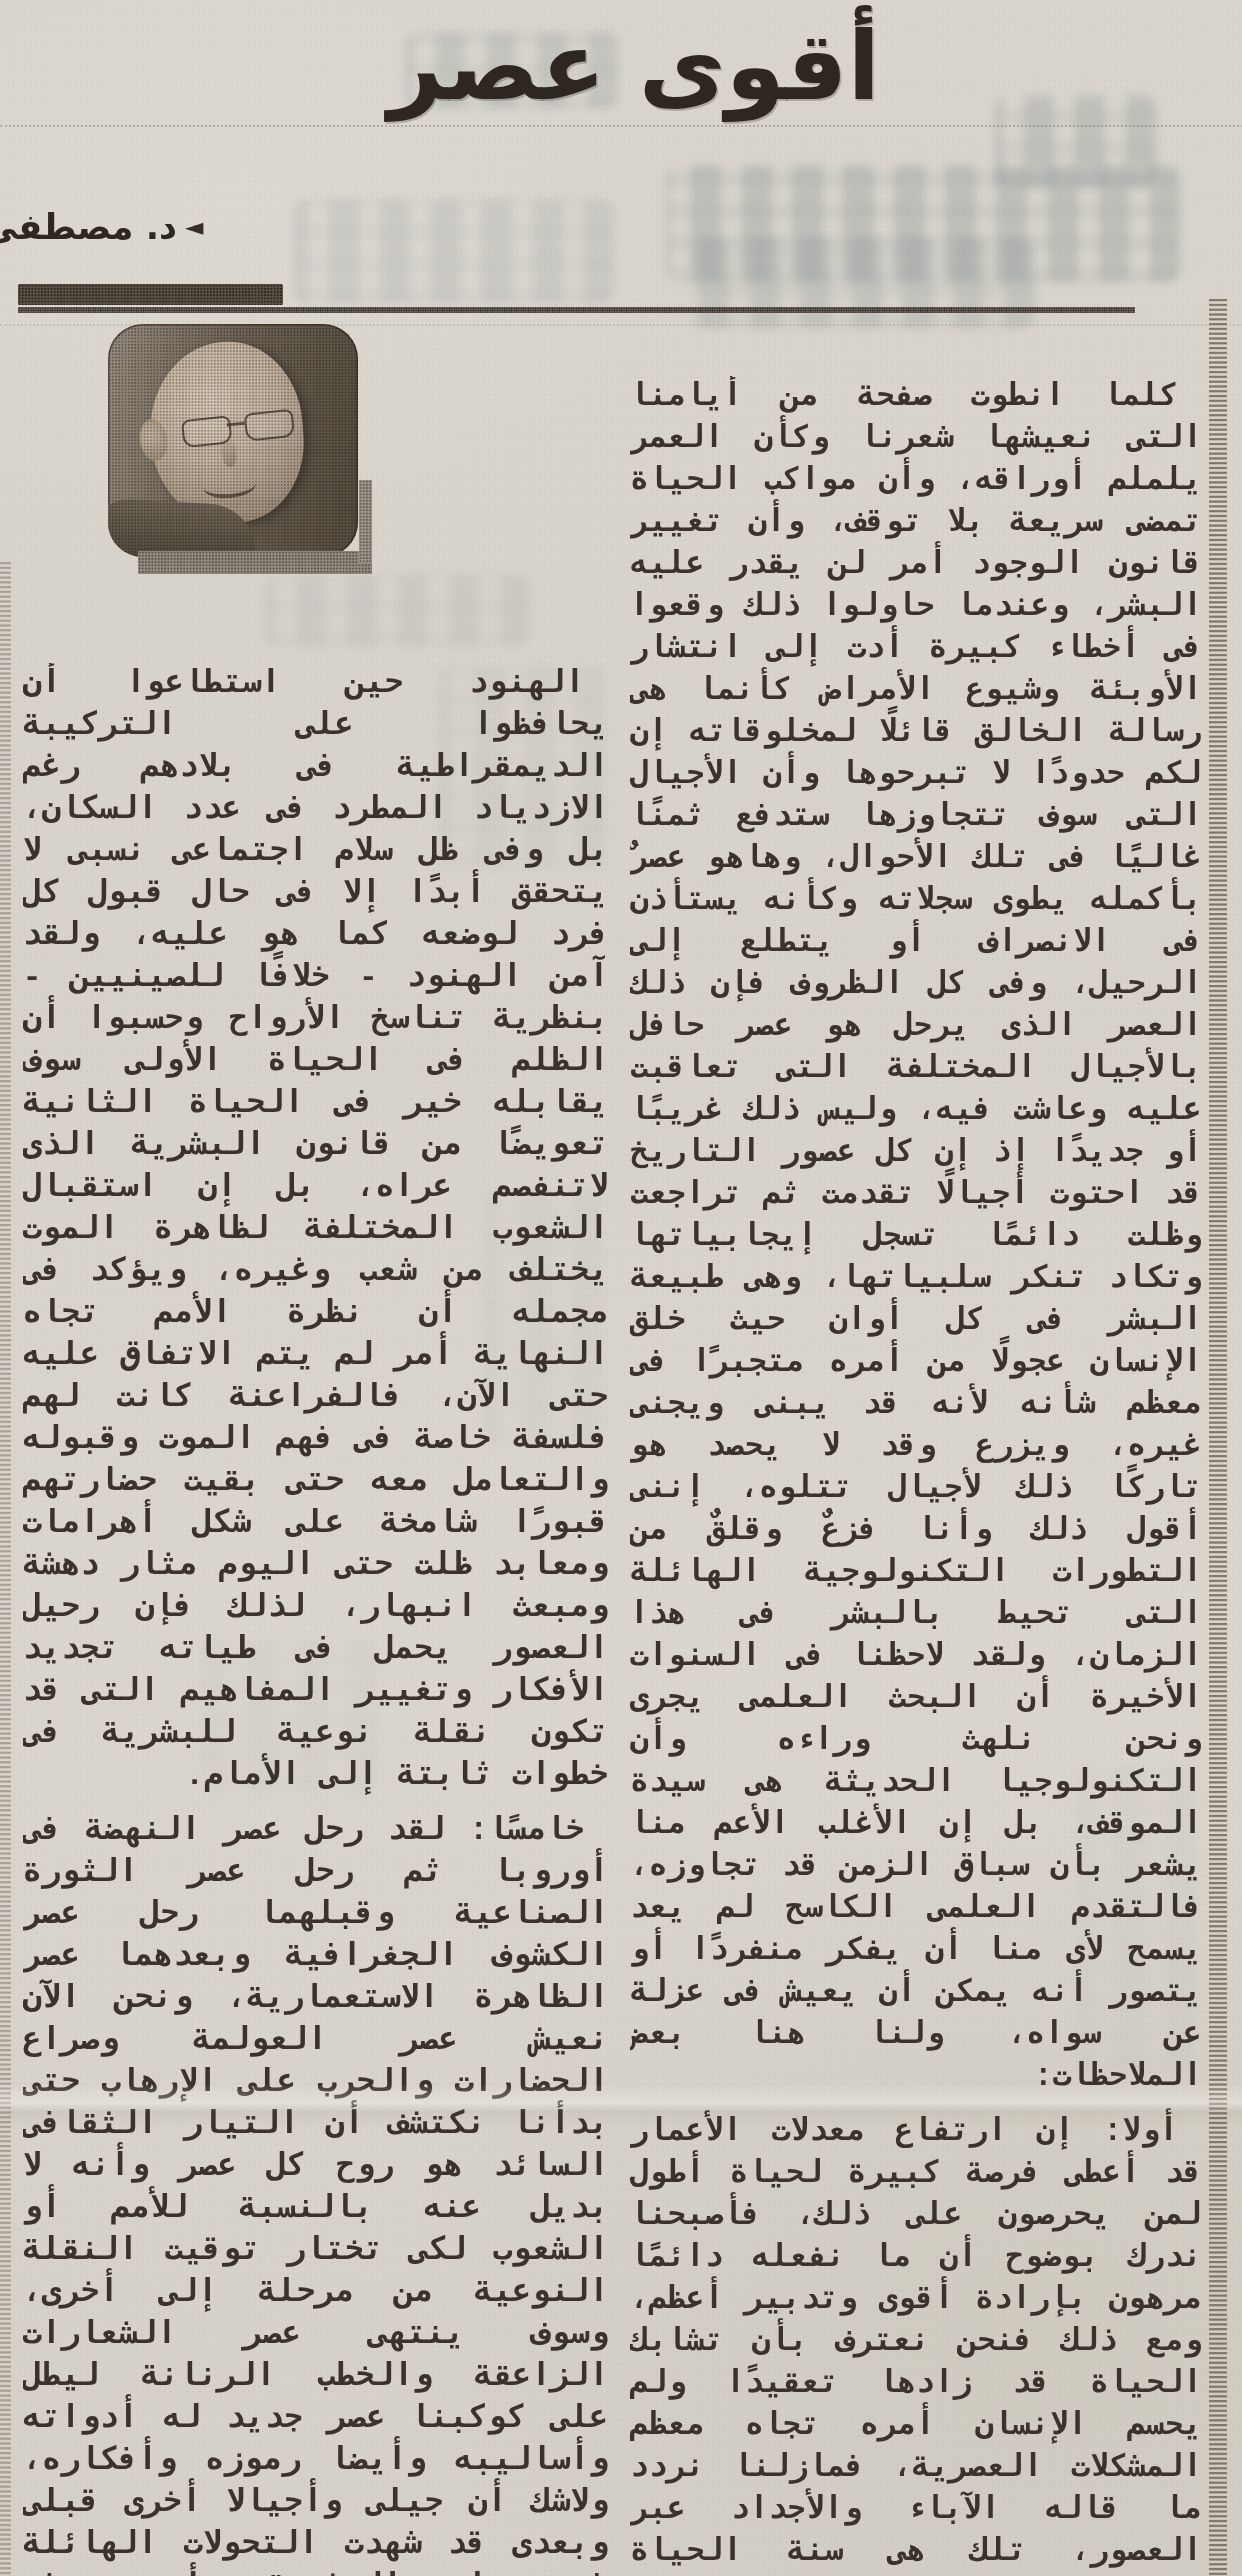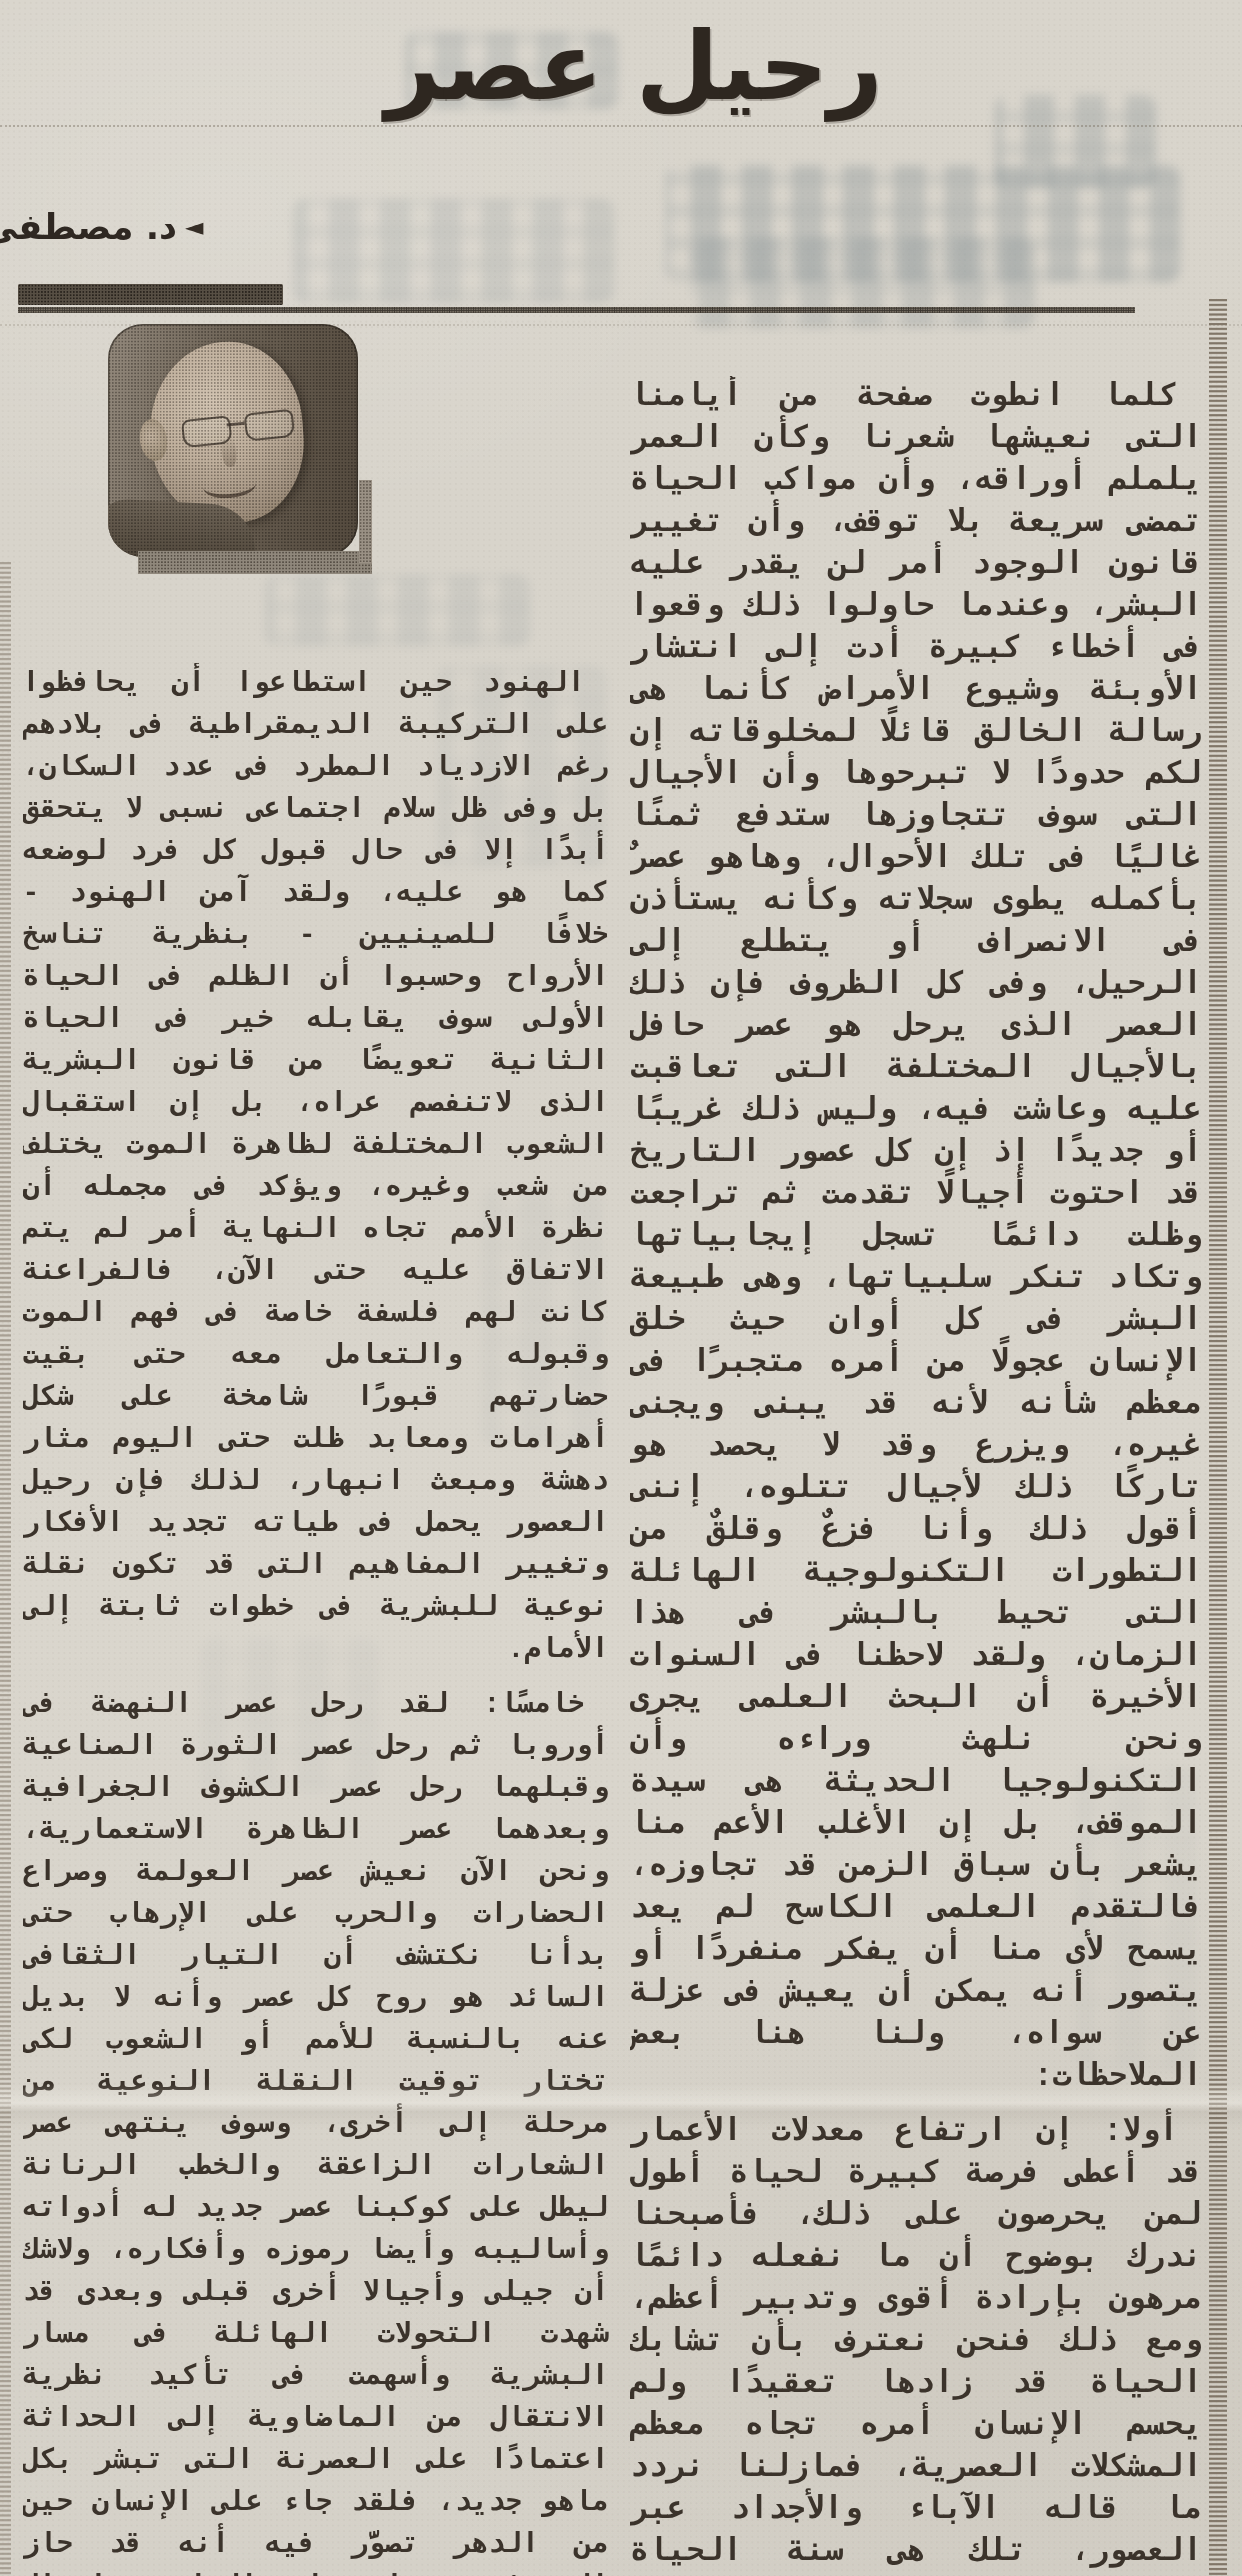--- a/index.html
+++ b/index.html
@@ -118,21 +118,21 @@
     background-size:3.2px 3.2px;
   }
 
   
   .col{
     position:absolute; direction:rtl; text-align:justify; text-justify:inter-word;
     font-weight:bold; color:#3b332b; overflow:hidden;
   }
   .col p{margin:0 0 13px 0; text-indent:24px;font-family:Liberation Mono, monospace;}
   .col-right{left:630px; top:376px; width:572px; height:2200px; font-size:31px; line-height:42px;}
-  .col-left {left:22.5px;  top:663px; width:586px; height:1913px; font-size:28px; line-height:42px;}
+  .col-left {left:22.5px;  top:663px; width:586px; height:1913px; font-size:32px; line-height:42px;}
 
   
   .wavy{
     position:absolute; width:17.7px; pointer-events:none;
     background-image:
       repeating-linear-gradient(180deg, rgba(122,111,97,.85) 0 2px, transparent 2px 4.8px),
       repeating-linear-gradient(180deg, transparent 0 2.4px, rgba(140,129,113,.7) 2.4px 4.4px, transparent 4.4px 4.8px);
     background-size:7.2px 4.8px, 7.2px 4.8px;
     background-position:0 0, 8.8px 2.4px;
   }
@@ -165,21 +165,21 @@
   <div class="ghost" style="left:293px; top:199px; width:321px; height:104px; opacity:.35;"></div>
   <div class="ghost" style="left:265px; top:575px; width:265px; height:71px;  opacity:.28;"></div>
   <div class="ghost" style="left:437px; top:666px; width:169px; height:201px; opacity:.18;"></div>
   <div class="ghost" style="left:482px; top:1188px;width:120px; height:257px; opacity:.12;"></div>
   <div class="ghost" style="left:201px; top:1638px;width:177px; height:153px; opacity:.10;"></div>
   <div class="ghost" style="left:1076px;top:1766px;width:120px; height:305px; opacity:.10;"></div>
 
   <div class="dotted l1"></div>
   <div class="dotted l2"></div>
 
-  <h1 class="title">رحيل عصر</h1>
+  <h1 class="title">أقوى عصر</h1>
 
   <div class="byline">
     <span class="marker">◄</span>
     <span class="author">د. مصطفى الفقى</span>
   </div>
   <div class="rule-thick"></div>
   <div class="rule-thin"></div>
 
   <div class="photo">
     <div class="ph-head"></div>

